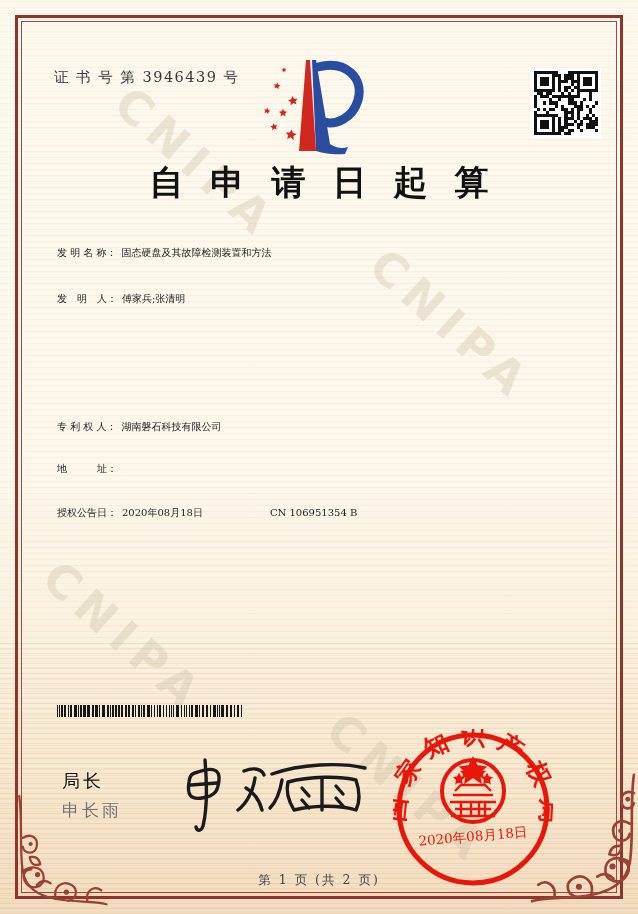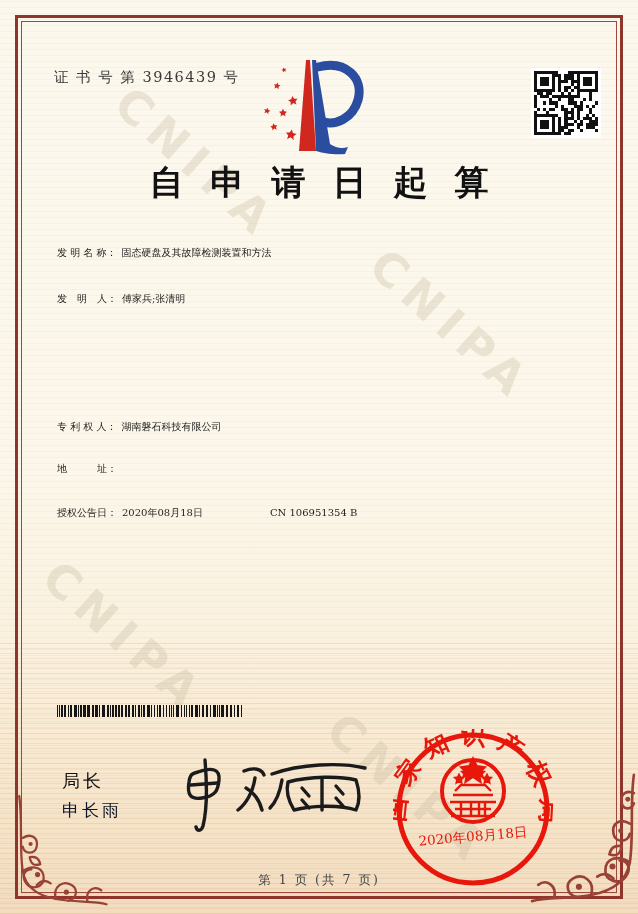--- a/index.html
+++ b/index.html
@@ -32,21 +32,21 @@
   .grant{top:502px}
   .grant .gap{display:inline-block;width:62px;}
 
   .body-text{position:absolute;left:47px;top:531px;width:546px;font-size:15px;line-height:23px;
              font-style:italic;letter-spacing:0.5px;color:#1d1d1d;}
   .body-text p{margin:0;text-indent:2em;}
 
   .barcode{position:absolute;left:57px;top:705px;}
 
   .signer-title{position:absolute;left:62px;top:769px;font-size:18px;letter-spacing:3px;color:#111;}
-  .signer-name{position:absolute;left:62px;top:799px;font-size:17px;letter-spacing:3px;color:#0f172a;}
+  .signer-name{position:absolute;left:62px;top:799px;font-size:17px;letter-spacing:3px;color:#737373;}
   .signature{position:absolute;left:160px;top:752px;}
 
   .seal{position:absolute;left:393px;top:729px;}
   .flourish-l{position:absolute;left:14px;top:790px;}
   .flourish-r{position:absolute;right:-2px;top:768px;transform:scaleX(-1);}
 
   .footer{position:absolute;left:0;right:0;top:872px;text-align:center;font-size:12.5px;
           letter-spacing:2px;color:#444;}
 </style>
 </head>
@@ -396,14 +396,14 @@
       <path d="M6,20 C14,16 20,22 18,30 C16,37 8,36 6,30"></path>
     </g>
     <g fill="#9a4136">
       <circle cx="27" cy="92" r="3"></circle>
         <circle cx="60" cy="112" r="3"></circle>
         <circle cx="19" cy="57" r="2.4"></circle>
         <circle cx="12" cy="26" r="2.4"></circle>
     </g>
   </svg>
 
-  <div class="footer">第 1 页 (共 7 页)</div>
+  <div class="footer">第 1 页 (共 2 页)</div>
 </div>
 
 </body></html>

